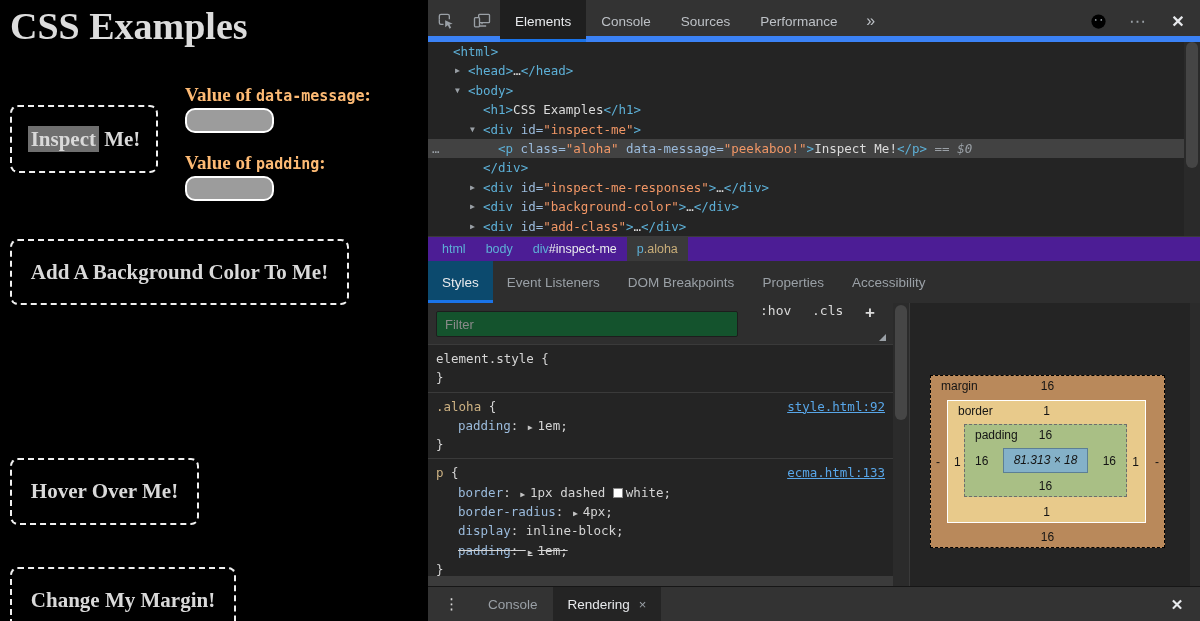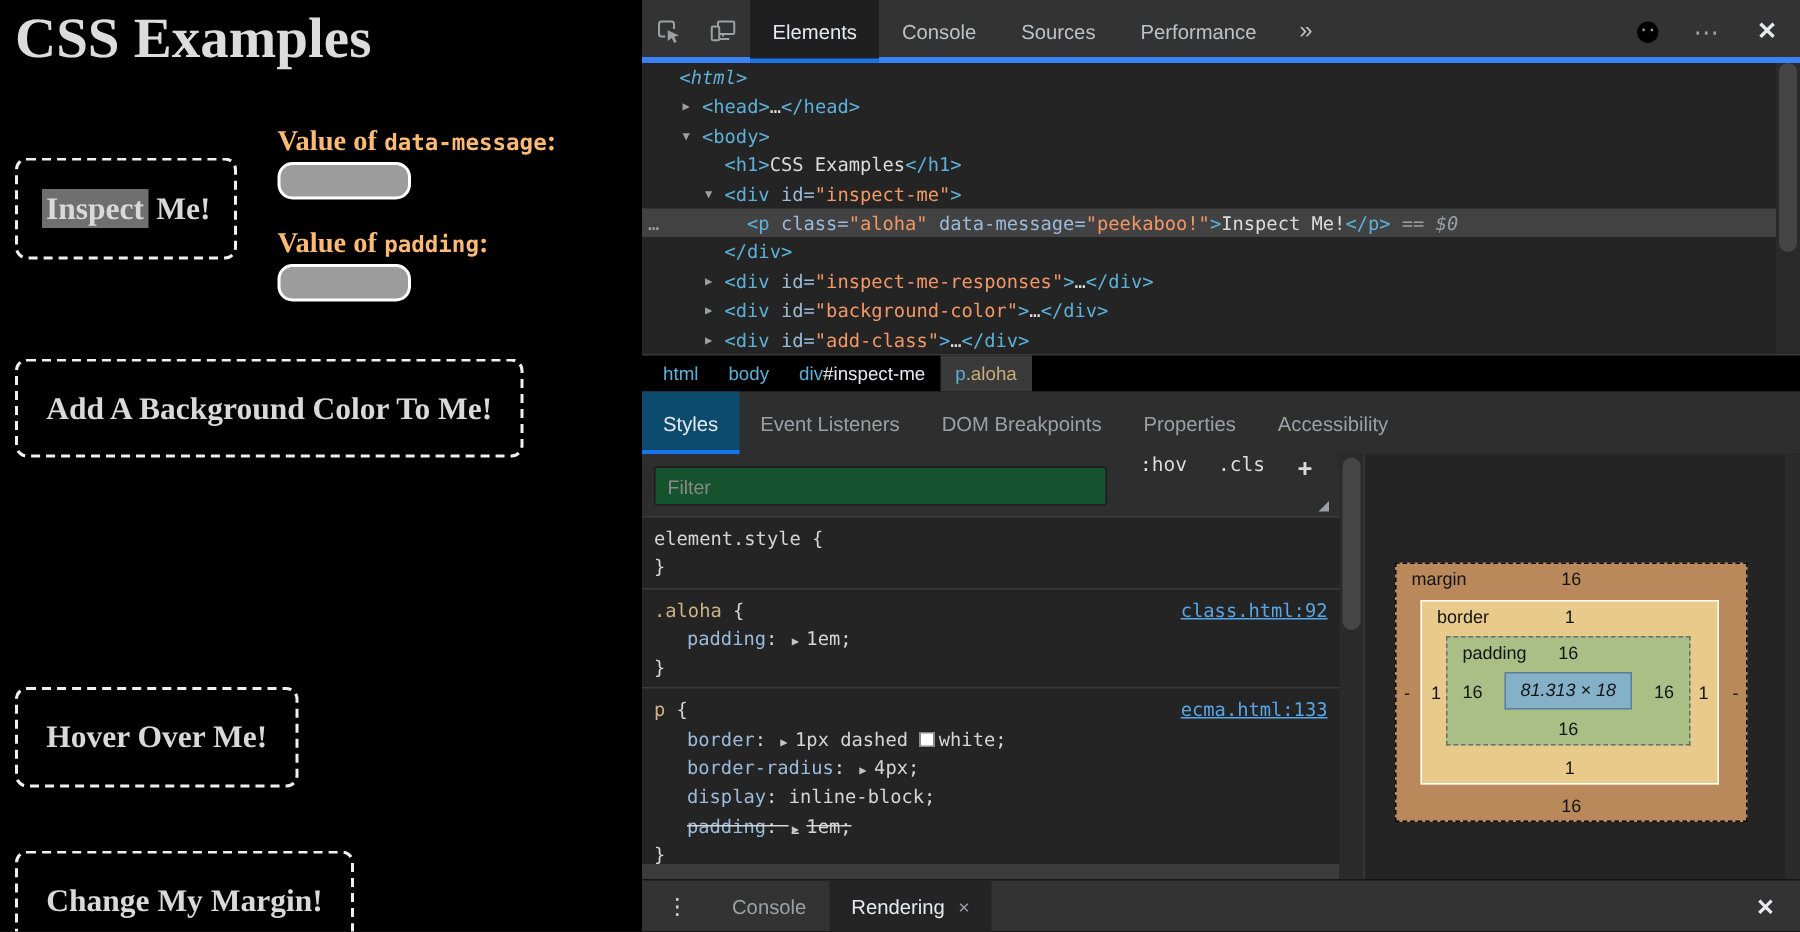--- a/index.html
+++ b/index.html
@@ -20,21 +20,21 @@
   .vlabel { position:absolute; left:185px; font:bold 19px "Liberation Serif",serif; color:#fdba74; white-space:nowrap; }
   .vlabel .mono { font:bold 15px "DejaVu Sans Mono",monospace; }
   .vl1 { top:84px; } .vl2 { top:152px; }
   .vinput { position:absolute; left:185px; width:89px; height:25px; background:#9c9c9c; border:2px solid #fff; border-radius:10px; }
   .vi1 { top:108px; } .vi2 { top:176px; }
 
   
   .devtools { position:absolute; left:428px; top:0; width:772px; height:621px; background:#242424; color:#dadada; font-size:13px; }
 
   
-  .toolbar { position:absolute; left:0; top:0; width:772px; height:42px; background:#333; border-bottom:4px solid #3b82f6; display:flex; }
+  .toolbar { position:absolute; left:0; top:0; width:772px; height:42px; background:#333; border-bottom:6px solid #3b82f6; display:flex; }
   .tb-icon { width:36px; height:42px; display:flex; align-items:center; justify-content:center; color:#9aa0a6; }
   .tb-icon svg { stroke:#9aa0a6; fill:none; stroke-width:1.6; }
   .tab { height:42px; display:flex; align-items:center; justify-content:center; padding:0 15px; color:#bdc1c6; font-size:13.5px; position:relative; white-space:nowrap; }
   .tab.active { background:#1f1f1f; color:#e8eaed; }
   .tab.active::after { content:""; position:absolute; left:0; right:0; bottom:0; height:3px; background:var(--accent,#1a73e8); }
   .tab-overflow { width:36px; padding:0; font-size:16px; }
   .tb-right { position:absolute; top:0; height:42px; display:flex; align-items:center; }
   .tbr-smiley { left:652px; } .tbr-dots { left:692px; } .tbr-close { left:732px; }
   .tb-right { width:36px; justify-content:center; }
   .dots-glyph { color:#9aa0a6; font-size:17px; letter-spacing:1px; }
@@ -46,21 +46,21 @@
   .t-row.sel { background:#424242; }
   .t-arrow { position:absolute; top:0; font-size:8px; color:#9aa0a6; }
   .t-gutter { position:absolute; left:4px; color:#9aa0a6; }
   .c-tag { color:#5db0d7; } .c-attr { color:#9bbbdc; } .c-val { color:#f29766; }
   .c-text { color:#dcdcdc; } .c-meta { color:#9aa0a6; font-style:italic; }
 
   .el-scroll { position:absolute; left:756px; top:42px; width:16px; height:194px; background:#2a2a2a; }
   .el-thumb { position:absolute; left:2px; top:0; width:12px; height:126px; background:#454545; border-radius:6px; }
 
   
-  .crumbs { position:absolute; left:0; top:236px; width:772px; height:25px; background:#000000; border-top:1px solid #3a3a3a; display:flex; align-items:stretch; font-size:12.5px; }
+  .crumbs { position:absolute; left:0; top:236px; width:772px; height:25px; background:#4c1d95; border-top:1px solid #3a3a3a; display:flex; align-items:stretch; font-size:12.5px; }
   .crumb { display:flex; align-items:center; padding:0 10px; }
   .crumb:first-child { margin-left:4px; }
   .crumb-active { background:#3a3a3a; }
   .cr-tag { color:#5db0d7; } .cr-id { color:#e8eaed; } .cr-cls { color:#c9ae79; }
 
   
   .side-tabs { position:absolute; left:0; top:261px; width:772px; height:42px; background:#2e2e2e; display:flex; font-size:13.5px; color:#9aa0a6; }
   .stab { display:flex; align-items:center; padding:0 14px; position:relative; white-space:nowrap; }
   .stab.active { background:#0c4a6e; color:#e8eaed;text-align:right; }
   .stab.active::after { content:""; position:absolute; left:0; right:0; bottom:0; height:3px; background:var(--accent,#1a73e8); }
@@ -184,21 +184,21 @@
       </div>
       <div class="tb-right tbr-dots">
           <span class="dots-glyph">⋯</span>
         </div>
       <div class="tb-right tbr-close">
           <span class="close-glyph">✕</span>
         </div>
     </div>
 
     <div class="tree" id="dom-tree">
-        <div class="t-row"><span style="padding-left: 25px; display: inline-block; font-style: italic;"><span class="c-tag">&lt;html&gt;</span></span></div>
+        <div class="t-row"><span style="padding-left: 25px; display: inline-block;"><span class="c-tag">&lt;html&gt;</span></span></div>
         <div class="t-row"><span class="t-arrow" style="left: 27px;">▶</span><span style="padding-left: 40px; display: inline-block;"><span class="c-tag">&lt;head&gt;</span><span class="c-text">…</span><span class="c-tag">&lt;/head&gt;</span></span></div>
         <div class="t-row"><span class="t-arrow" style="left: 27px;">▼</span><span style="padding-left: 40px; display: inline-block;"><span class="c-tag">&lt;body&gt;</span></span></div>
         <div class="t-row"><span style="padding-left: 55px; display: inline-block;"><span class="c-tag">&lt;h1&gt;</span><span class="c-text">CSS Examples</span><span class="c-tag">&lt;/h1&gt;</span></span></div>
         <div class="t-row"><span class="t-arrow" style="left: 42px;">▼</span><span style="padding-left: 55px; display: inline-block;"><span class="c-tag">&lt;div</span><span class="c-attr"> id=</span><span class="c-val">"inspect-me"</span><span class="c-tag">&gt;</span></span></div>
         <div class="t-row sel"><span class="t-gutter">…</span><span style="padding-left: 70px; display: inline-block;"><span class="c-tag">&lt;p</span><span class="c-attr"> class=</span><span class="c-val">"aloha"</span><span class="c-attr"> data-message=</span><span class="c-val">"peekaboo!"</span><span class="c-tag">&gt;</span><span class="c-text">Inspect Me!</span><span class="c-tag">&lt;/p&gt;</span><span class="c-meta"> == $0</span></span></div>
         <div class="t-row"><span style="padding-left: 55px; display: inline-block;"><span class="c-tag">&lt;/div&gt;</span></span></div>
         <div class="t-row"><span class="t-arrow" style="left: 42px;">▶</span><span style="padding-left: 55px; display: inline-block;"><span class="c-tag">&lt;div</span><span class="c-attr"> id=</span><span class="c-val">"inspect-me-responses"</span><span class="c-tag">&gt;</span><span class="c-text">…</span><span class="c-tag">&lt;/div&gt;</span></span></div>
         <div class="t-row"><span class="t-arrow" style="left: 42px;">▶</span><span style="padding-left: 55px; display: inline-block;"><span class="c-tag">&lt;div</span><span class="c-attr"> id=</span><span class="c-val">"background-color"</span><span class="c-tag">&gt;</span><span class="c-text">…</span><span class="c-tag">&lt;/div&gt;</span></span></div>
         <div class="t-row"><span class="t-arrow" style="left: 42px;">▶</span><span style="padding-left: 55px; display: inline-block;"><span class="c-tag">&lt;div</span><span class="c-attr"> id=</span><span class="c-val">"add-class"</span><span class="c-tag">&gt;</span><span class="c-text">…</span><span class="c-tag">&lt;/div&gt;</span></span></div>
       </div>
@@ -249,21 +249,21 @@
           <div class="fbtn f-cls">.cls</div>
           <div class="fbtn f-plus">+</div>
           <div class="f-corner"></div>
         </div>
         <div class="rules" id="rules">
             <div class="rsec">
               <div class="rrow"><span class="sel-plain">element.style</span><span> {</span></div>
               <div class="rrow">}</div>
             </div>
             <div class="rsec">
-              <div class="rrow"><a class="rule-link">class.html:92</a><span class="sel-matched">.aloha</span><span> {</span></div>
+              <div class="rrow"><a class="rule-link">style.html:92</a><span class="sel-matched">.aloha</span><span> {</span></div>
               <div class="rrow prop"><span><span class="p-name">padding</span>: <span class="p-arrow">▶</span><span>1em</span>;</span></div>
               <div class="rrow">}</div>
             </div>
             <div class="rsec">
               <div class="rrow"><a class="rule-link">ecma.html:133</a><span class="sel-matched">p</span><span> {</span></div>
               <div class="rrow prop"><span><span class="p-name">border</span>: <span class="p-arrow">▶</span><span>1px dashed </span><span class="swatch" style="background: rgb(255, 255, 255);"></span><span>white</span>;</span></div>
               <div class="rrow prop"><span><span class="p-name">border-radius</span>: <span class="p-arrow">▶</span><span>4px</span>;</span></div>
               <div class="rrow prop"><span><span class="p-name">display</span>: <span>inline-block</span>;</span></div>
               <div class="rrow prop"><span class="struck-wrap"><span class="p-name">padding</span>: <span class="p-arrow">▶</span><span>1em</span>;</span></div>
               <div class="rrow">}</div>

